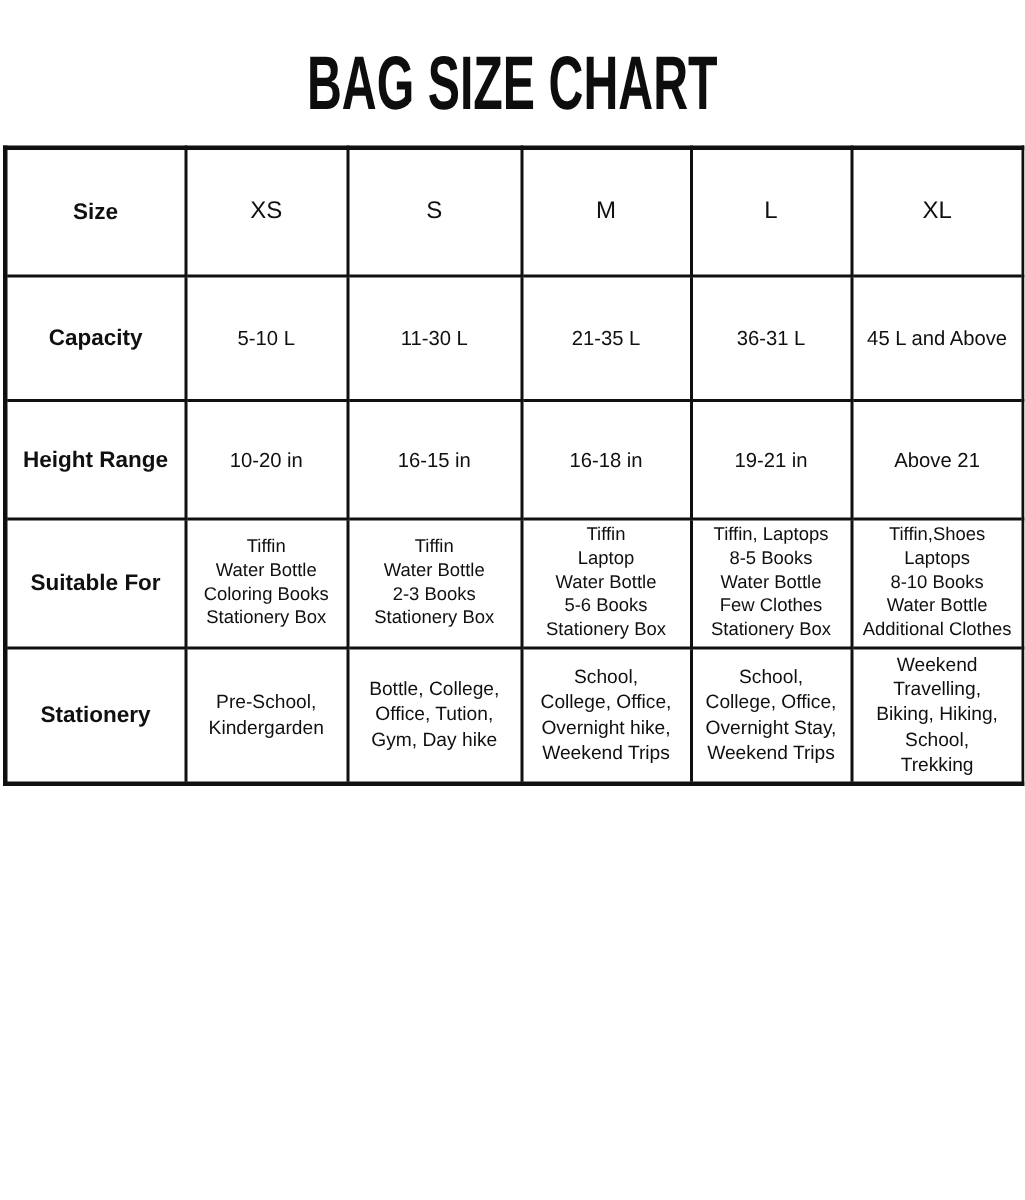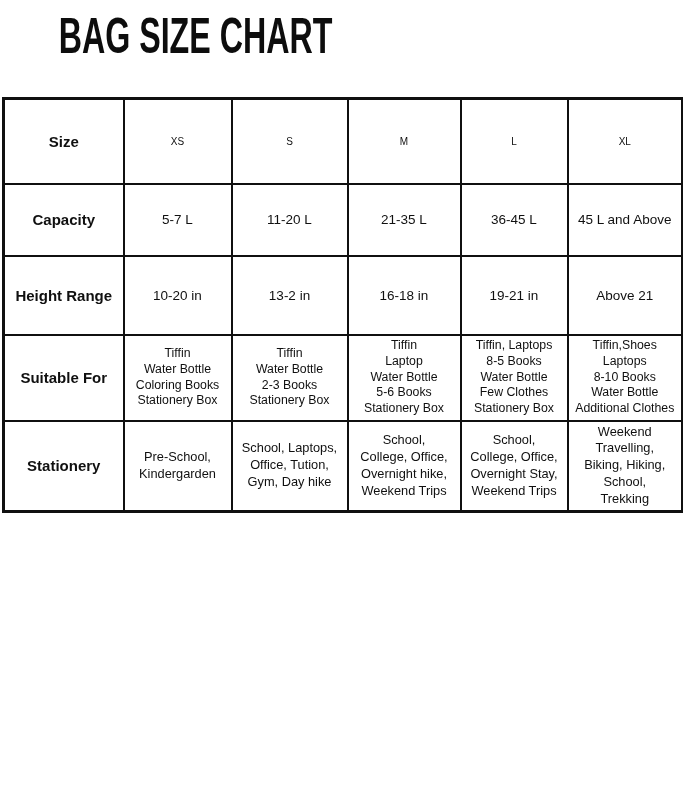--- a/index.html
+++ b/index.html
@@ -1,28 +1,28 @@
 <!DOCTYPE html>
 <html><head>
 <meta charset="utf-8">
 <style>
   html,body{margin:0;padding:0;background:#ffffff;}
   .page{position:relative;width:683px;height:800px;background:#ffffff;
         font-family:"Liberation Sans",sans-serif;color:#101010;overflow:hidden;}
-  .title-wrap{position:absolute;top:12px;left:0;width:100%;}
+  .title-wrap{position:absolute;top:32px;left:0;width:100%;text-align:center;}
   .title-wrap span{display:inline-block;font-weight:bold;font-size:46px;line-height:1;
         transform:scale(0.70,1.10);letter-spacing:0px;white-space:nowrap;color:#0d0d0d;}
   table.sizes{position:absolute;top:97px;left:2px;width:679px;border-collapse:collapse;
         table-layout:fixed;border:3px solid #101010;}
   table.sizes td, table.sizes th{border:2.5px solid #101010;text-align:center;
         vertical-align:middle;padding:2px;background:#fff;}
   th.rowlab{font-weight:bold;font-size:15px;}
   td.val{font-size:13.5px;font-weight:normal;}
-  tr.r-size{height:85px;}   tr.r-size td.val{font-size:10px;}
-  tr.r-cap{height:72px;}
+  tr.r-size{height:85px;}   tr.r-size td.val{font-size:16px;}
+  tr.r-cap{height:83px;}
   tr.r-hgt{height:79px;}
   tr.r-suit{height:86px;}   tr.r-suit td.val{font-size:12.3px;line-height:1.3;}
   tr.r-occ{height:85px;}    tr.r-occ td.val{font-size:12.8px;line-height:1.32;}
   .pre{white-space:pre-line;}
   .figs{position:absolute;left:0;top:520px;width:683px;height:260px;}
 </style>
 </head>
 <body>
 
 <div class="page">
@@ -44,30 +44,30 @@
         <tr class="r-size">
       <th class="rowlab">Size</th>
       <td class="val">XS</td>
       <td class="val">S</td>
       <td class="val">M</td>
       <td class="val">L</td>
       <td class="val">XL</td>
     </tr>
     <tr class="r-cap">
       <th class="rowlab">Capacity</th>
-      <td class="val">5-7 L</td>
-      <td class="val">11-20 L</td>
+      <td class="val">5-10 L</td>
+      <td class="val">11-30 L</td>
       <td class="val">21-35 L</td>
-      <td class="val">36-45 L</td>
+      <td class="val">36-31 L</td>
       <td class="val">45 L and Above</td>
     </tr>
     <tr class="r-hgt">
       <th class="rowlab">Height Range</th>
       <td class="val">10-20 in</td>
-      <td class="val">13-2 in</td>
+      <td class="val">16-15 in</td>
       <td class="val">16-18 in</td>
       <td class="val">19-21 in</td>
       <td class="val">Above 21</td>
     </tr>
     <tr class="r-suit">
       <th class="rowlab">Suitable For</th>
       <td class="val pre">Tiffin
 Water Bottle
 Coloring Books
 Stationery Box</td>
@@ -88,21 +88,21 @@
       <td class="val pre">Tiffin,Shoes
 Laptops
 8-10 Books
 Water Bottle
 Additional Clothes</td>
     </tr>
     <tr class="r-occ">
       <th class="rowlab">Stationery</th>
       <td class="val pre">Pre-School,
 Kindergarden</td>
-      <td class="val pre">School, Laptops,
+      <td class="val pre">Bottle, College,
 Office, Tution,
 Gym, Day hike</td>
       <td class="val pre">School,
 College, Office,
 Overnight hike,
 Weekend Trips</td>
       <td class="val pre">School,
 College, Office,
 Overnight Stay,
 Weekend Trips</td>

